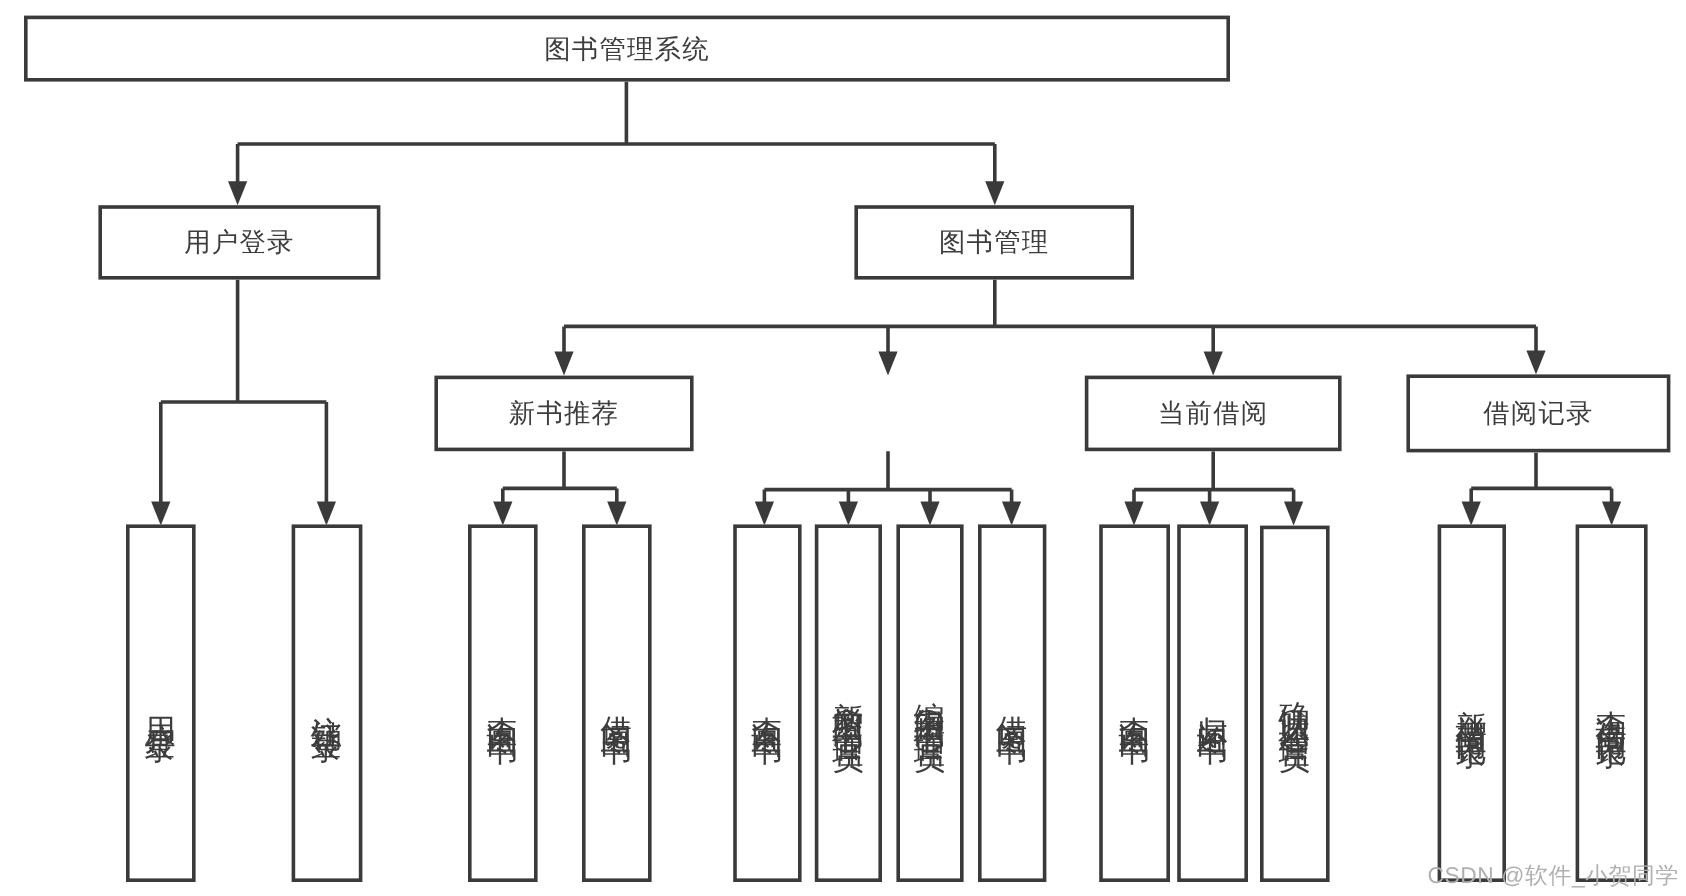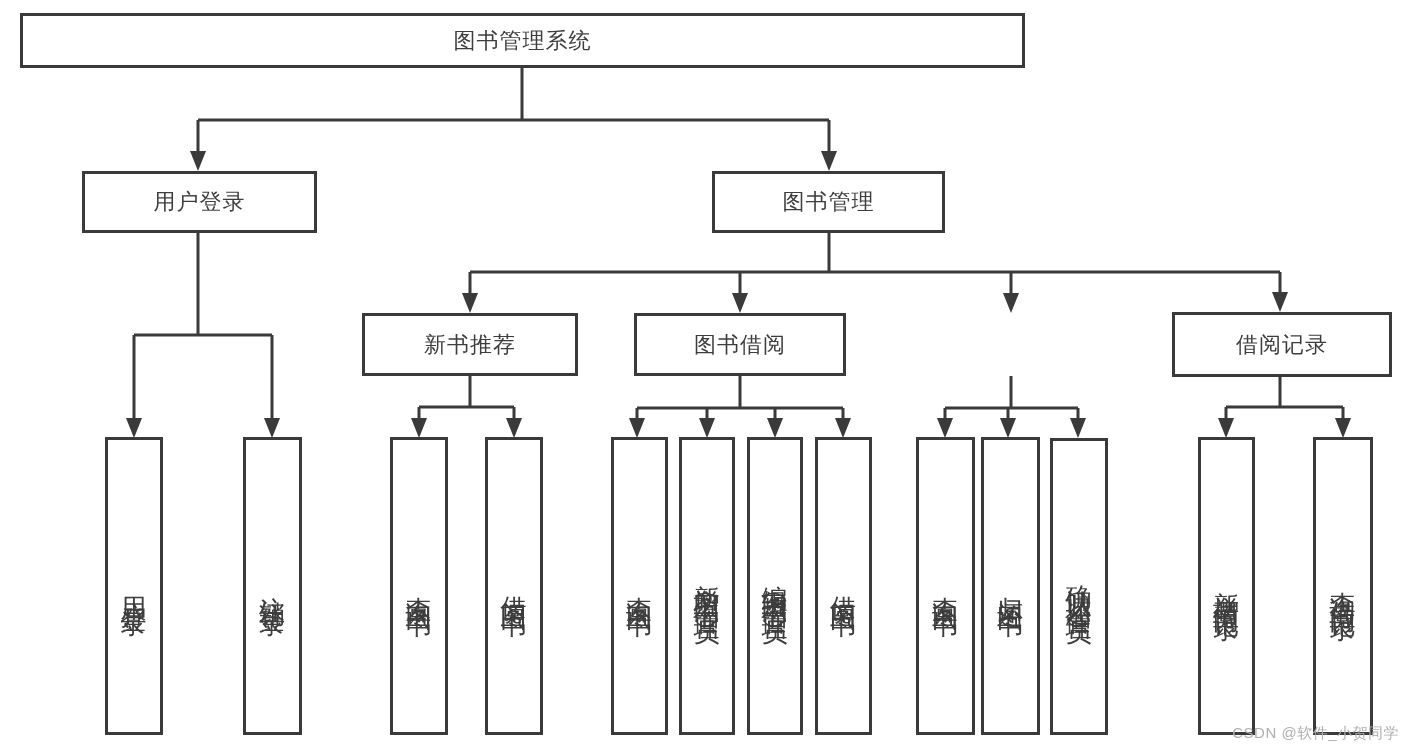--- a/index.html
+++ b/index.html
@@ -26,21 +26,21 @@
   .vnode{font-size:26px;}
   .vnode > span{
     writing-mode:vertical-rl;
     letter-spacing:5px;
     line-height:1;
   }
   #watermark{
     position:absolute;
     right:6px;
     bottom:4px;
-    font-size:15px;
+    font-size:19px;
     color:#b0b0b0;
     letter-spacing:0.5px;
     white-space:nowrap;
   }
 </style>
 </head>
 <body>
 
 <div id="stage">
 
@@ -101,22 +101,22 @@
   <div class="node hnode" style="left:82px;top:171px;width:235px;height:62px">
     <span>用户登录</span>
   </div>
   <div class="node hnode" style="left:362px;top:313px;width:216px;height:63px">
     <span>新书推荐</span>
   </div>
 
   <div class="node hnode" style="left:712px;top:171px;width:233px;height:62px">
     <span>图书管理</span>
   </div>
-  <div class="node hnode" style="left:634px;top:313px;width:212px;height:63px">
-    <span>图书借阅</span>
+  <div class="node hnode" style="left:904px;top:313px;width:214px;height:63px">
+    <span>当前借阅</span>
   </div>
   <div class="node hnode" style="left:1172px;top:312px;width:220px;height:65px">
     <span>借阅记录</span>
   </div>
 
   <div class="node vnode" style="left:105px;top:437px;width:58px;height:298px">
     <span>用户登录</span>
   </div>
   <div class="node vnode" style="left:243px;top:437px;width:59px;height:298px">
     <span>注销登录</span>

